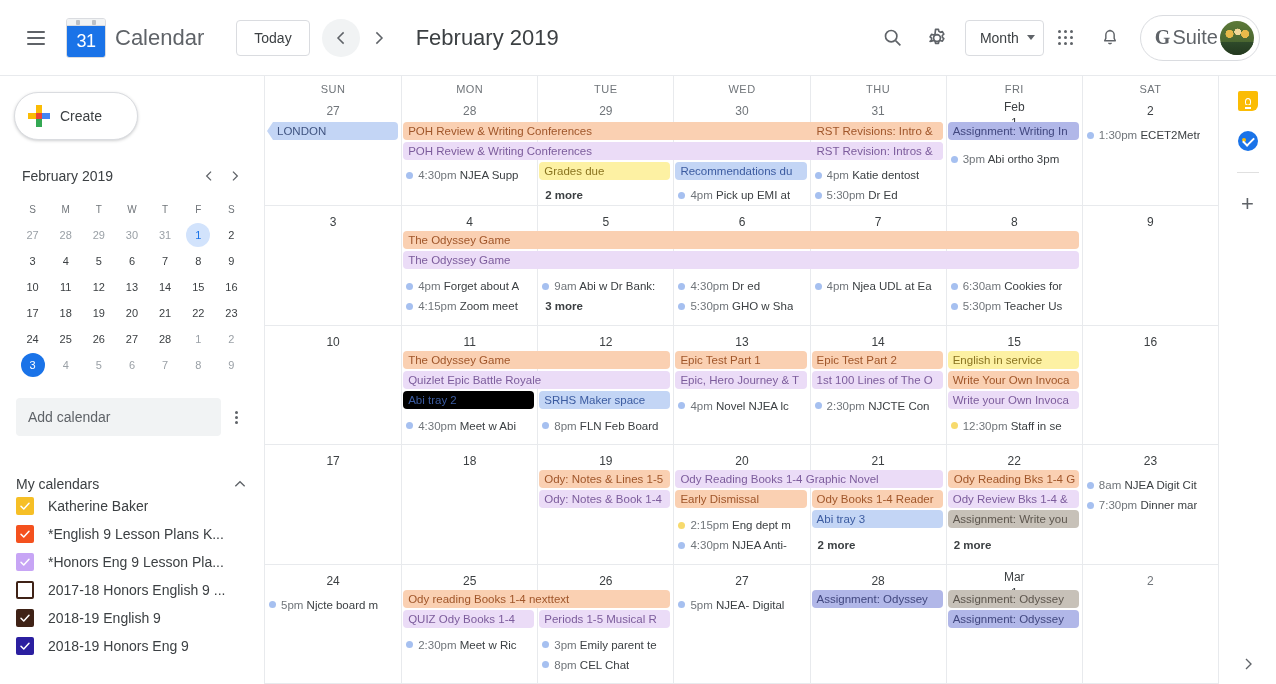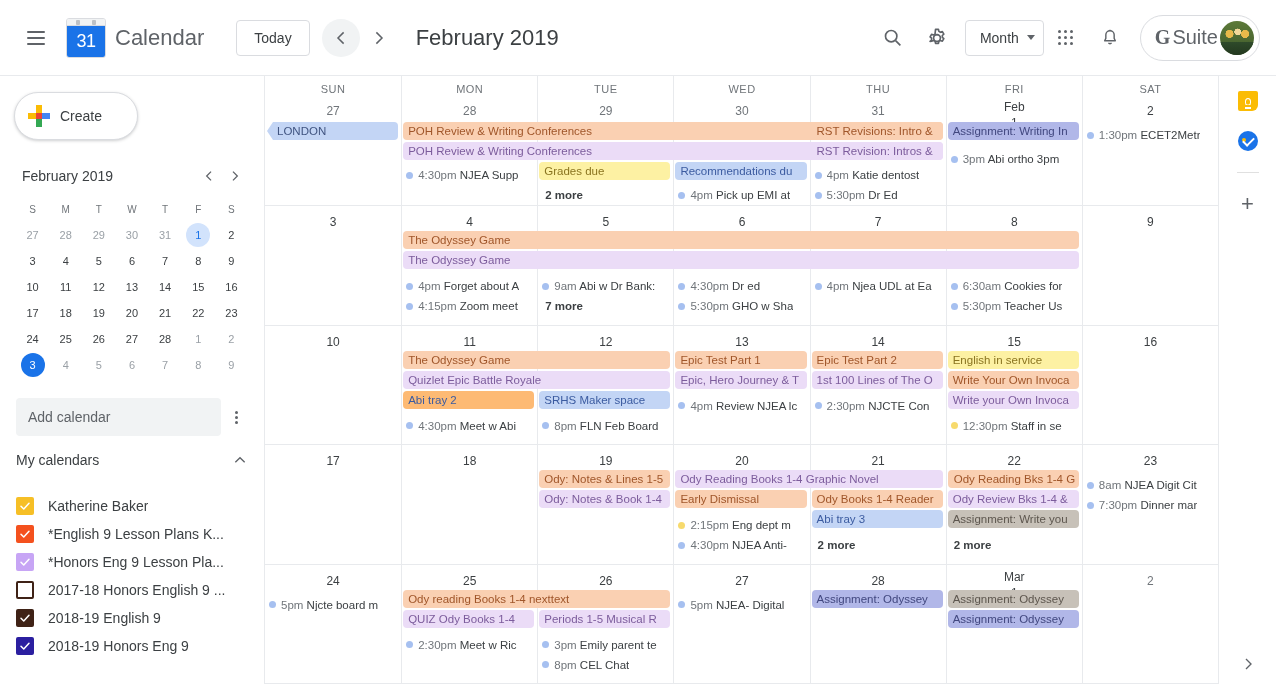--- a/index.html
+++ b/index.html
@@ -140,21 +140,21 @@
   .add-cal-input {
     flex:1 1 auto; height: 38px; background:#f1f3f4; border:none; border-radius:4px;
     padding: 0 12px; font-size: 14px; color:#3c4043; font-family:"Liberation Sans",sans-serif;
   }
   .add-cal-input::placeholder{ color:#5f6368; }
   .kebab { width: 30px; height:30px;border-radius:50%;display:flex;flex-direction:column;align-items:center;justify-content:center;gap:2px;cursor:pointer;}
   .kebab i{ width:3px;height:3px;border-radius:50%;background:#5f6368;display:block;}
 
   .cal-section { margin-top: 16px; }
   .cal-section-head {
-    display:flex; align-items:flex-start; height: 40px; padding: 0 16px 0 16px; cursor:pointer;
+    display:flex; align-items:flex-end; height: 40px; padding: 0 16px 0 16px; cursor:pointer;
   }
   .cal-section-title { font-size: 14px; color:#3c4043; flex:1 1 auto;}
   .chev-up { color:#5f6368; display:flex;align-items:center;}
   .cal-item {
     display:flex; align-items:center; gap: 14px; height: 28px; padding: 0 16px;
     cursor: pointer;
   }
   .cb {
     width: 18px; height: 18px; border-radius: 2px; flex: 0 0 18px;
     display:flex;align-items:center;justify-content:center;
@@ -677,21 +677,21 @@
             </div>
             <div class="daycell">
               <div class="daynum"><span class="circle">5</span></div>
               <div class="events">
                 <div style="height: 18px; flex: 0 0 18px;"></div>
                 <div style="height: 18px; flex: 0 0 18px;"></div>
                 <div class="ev timed">
                   <span class="dot" style="background: rgb(166, 192, 240);"></span>
                   <span class="txt"><span>9am </span><b>Abi w Dr Bank:</b></span>
                 </div>
-                <div class="more">7 more</div>
+                <div class="more">3 more</div>
               </div>
             </div>
             <div class="daycell">
               <div class="daynum"><span class="circle">6</span></div>
               <div class="events">
                 <div style="height: 18px; flex: 0 0 18px;"></div>
                 <div style="height: 18px; flex: 0 0 18px;"></div>
                 <div class="ev timed">
                   <span class="dot" style="background: rgb(166, 192, 240);"></span>
                   <span class="txt"><span>4:30pm </span><b>Dr ed</b></span>
@@ -764,21 +764,21 @@
                 </div>
               </div>
             </div>
             <div class="daycell">
               <div class="daynum"><span class="circle">13</span></div>
               <div class="events">
                 <div style="height: 18px; flex: 0 0 18px;"></div>
                 <div style="height: 18px; flex: 0 0 18px;"></div>
                 <div class="ev timed">
                   <span class="dot" style="background: rgb(166, 192, 240);"></span>
-                  <span class="txt"><span>4pm </span><b>Review NJEA lc</b></span>
+                  <span class="txt"><span>4pm </span><b>Novel NJEA lc</b></span>
                 </div>
               </div>
             </div>
             <div class="daycell">
               <div class="daynum"><span class="circle">14</span></div>
               <div class="events">
                 <div style="height: 18px; flex: 0 0 18px;"></div>
                 <div style="height: 18px; flex: 0 0 18px;"></div>
                 <div class="ev timed">
                   <span class="dot" style="background: rgb(166, 192, 240);"></span>
@@ -803,21 +803,21 @@
               <div class="events"></div>
             </div>
             <div class="span-ev" style="left: calc(14.2857% + 2px); width: calc(28.5714% - 5px); top: 25px; background: rgb(250, 208, 178); color: rgb(160, 86, 42);">The Odyssey Game</div>
             <div class="span-ev" style="left: calc(42.8571% + 2px); width: calc(14.2857% - 5px); top: 25px; background: rgb(250, 208, 178); color: rgb(160, 86, 42);">Epic Test Part 1</div>
             <div class="span-ev" style="left: calc(57.1429% + 2px); width: calc(14.2857% - 5px); top: 25px; background: rgb(250, 208, 178); color: rgb(160, 86, 42);">Epic Test Part 2</div>
             <div class="span-ev" style="left: calc(71.4286% + 2px); width: calc(14.2857% - 5px); top: 25px; background: rgb(253, 241, 163); color: rgb(138, 116, 32);">English in service</div>
             <div class="span-ev" style="left: calc(14.2857% + 2px); width: calc(28.5714% - 5px); top: 45px; background: rgb(235, 220, 247); color: rgb(124, 92, 156);">Quizlet Epic Battle Royale</div>
             <div class="span-ev" style="left: calc(42.8571% + 2px); width: calc(14.2857% - 5px); top: 45px; background: rgb(235, 220, 247); color: rgb(124, 92, 156);">Epic, Hero Journey &amp; T</div>
             <div class="span-ev" style="left: calc(57.1429% + 2px); width: calc(14.2857% - 5px); top: 45px; background: rgb(235, 220, 247); color: rgb(124, 92, 156);">1st 100 Lines of The O</div>
             <div class="span-ev" style="left: calc(71.4286% + 2px); width: calc(14.2857% - 5px); top: 45px; background: rgb(250, 208, 178); color: rgb(160, 86, 42);">Write Your Own Invoca</div>
-            <div class="span-ev" style="left: calc(14.2857% + 2px); width: calc(14.2857% - 5px); top: 65px; background: #fdba74; color: rgb(59, 91, 160);">Abi tray 2</div>
+            <div class="span-ev" style="left: calc(14.2857% + 2px); width: calc(14.2857% - 5px); top: 65px; background: #000000; color: rgb(59, 91, 160);">Abi tray 2</div>
             <div class="span-ev" style="left: calc(28.5714% + 2px); width: calc(14.2857% - 5px); top: 65px; background: rgb(195, 213, 245); color: rgb(59, 91, 160);">SRHS Maker space</div>
             <div class="span-ev" style="left: calc(71.4286% + 2px); width: calc(14.2857% - 5px); top: 65px; background: rgb(235, 220, 247); color: rgb(124, 92, 156);">Write your Own Invoca</div>
           </div>
           <div class="week">
             <div class="daycell">
               <div class="daynum"><span class="circle">17</span></div>
               <div class="events"></div>
             </div>
             <div class="daycell">
               <div class="daynum"><span class="circle">18</span></div>

